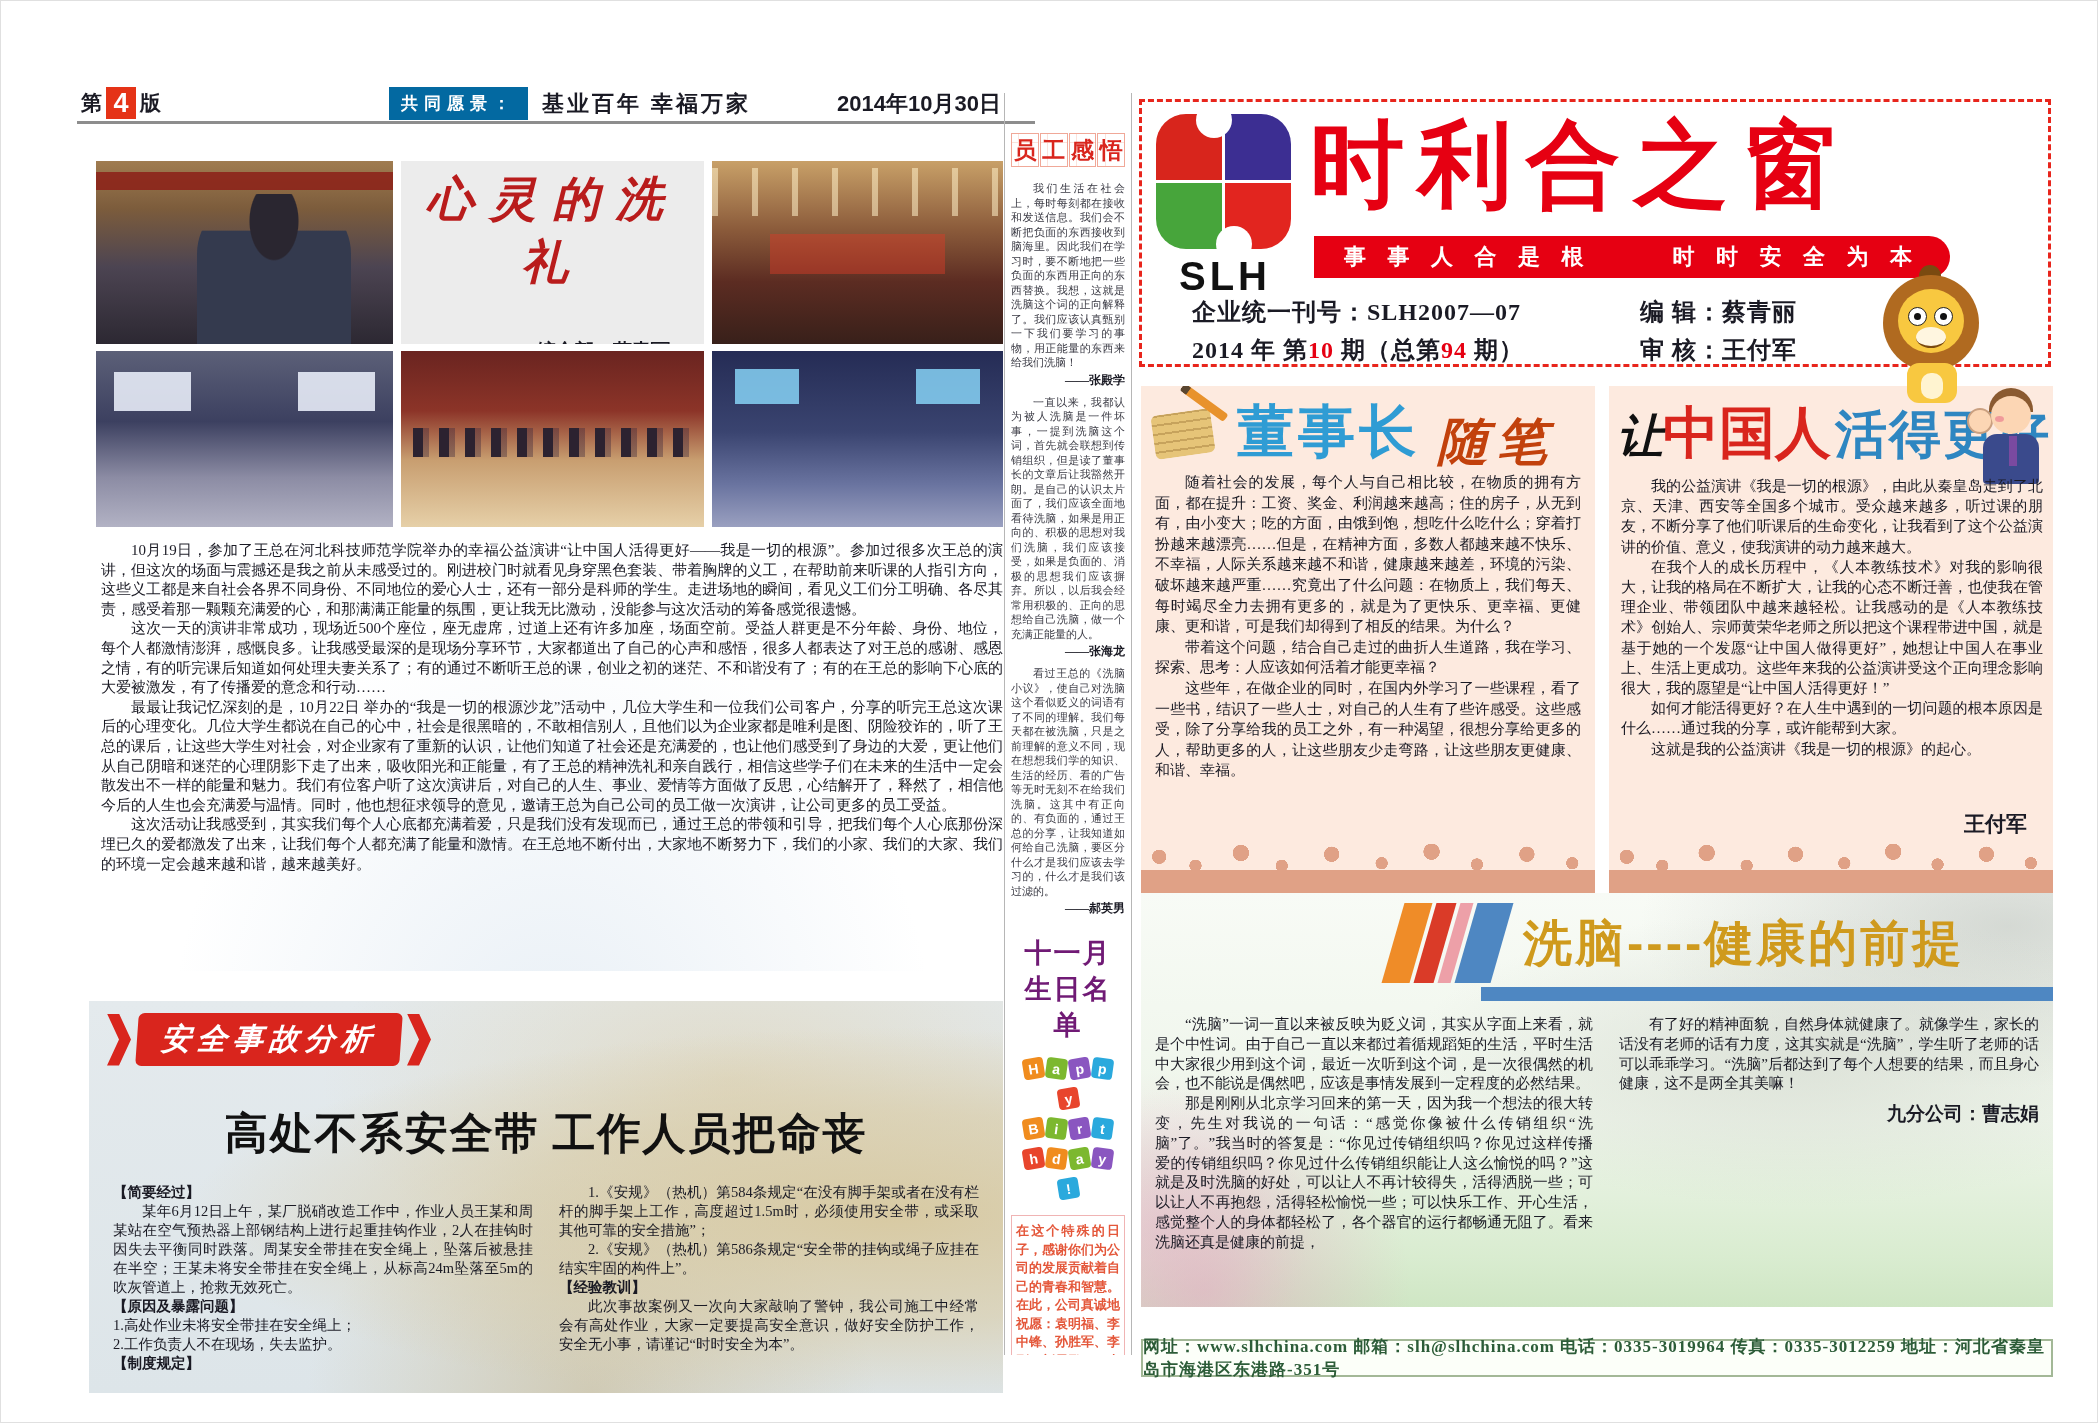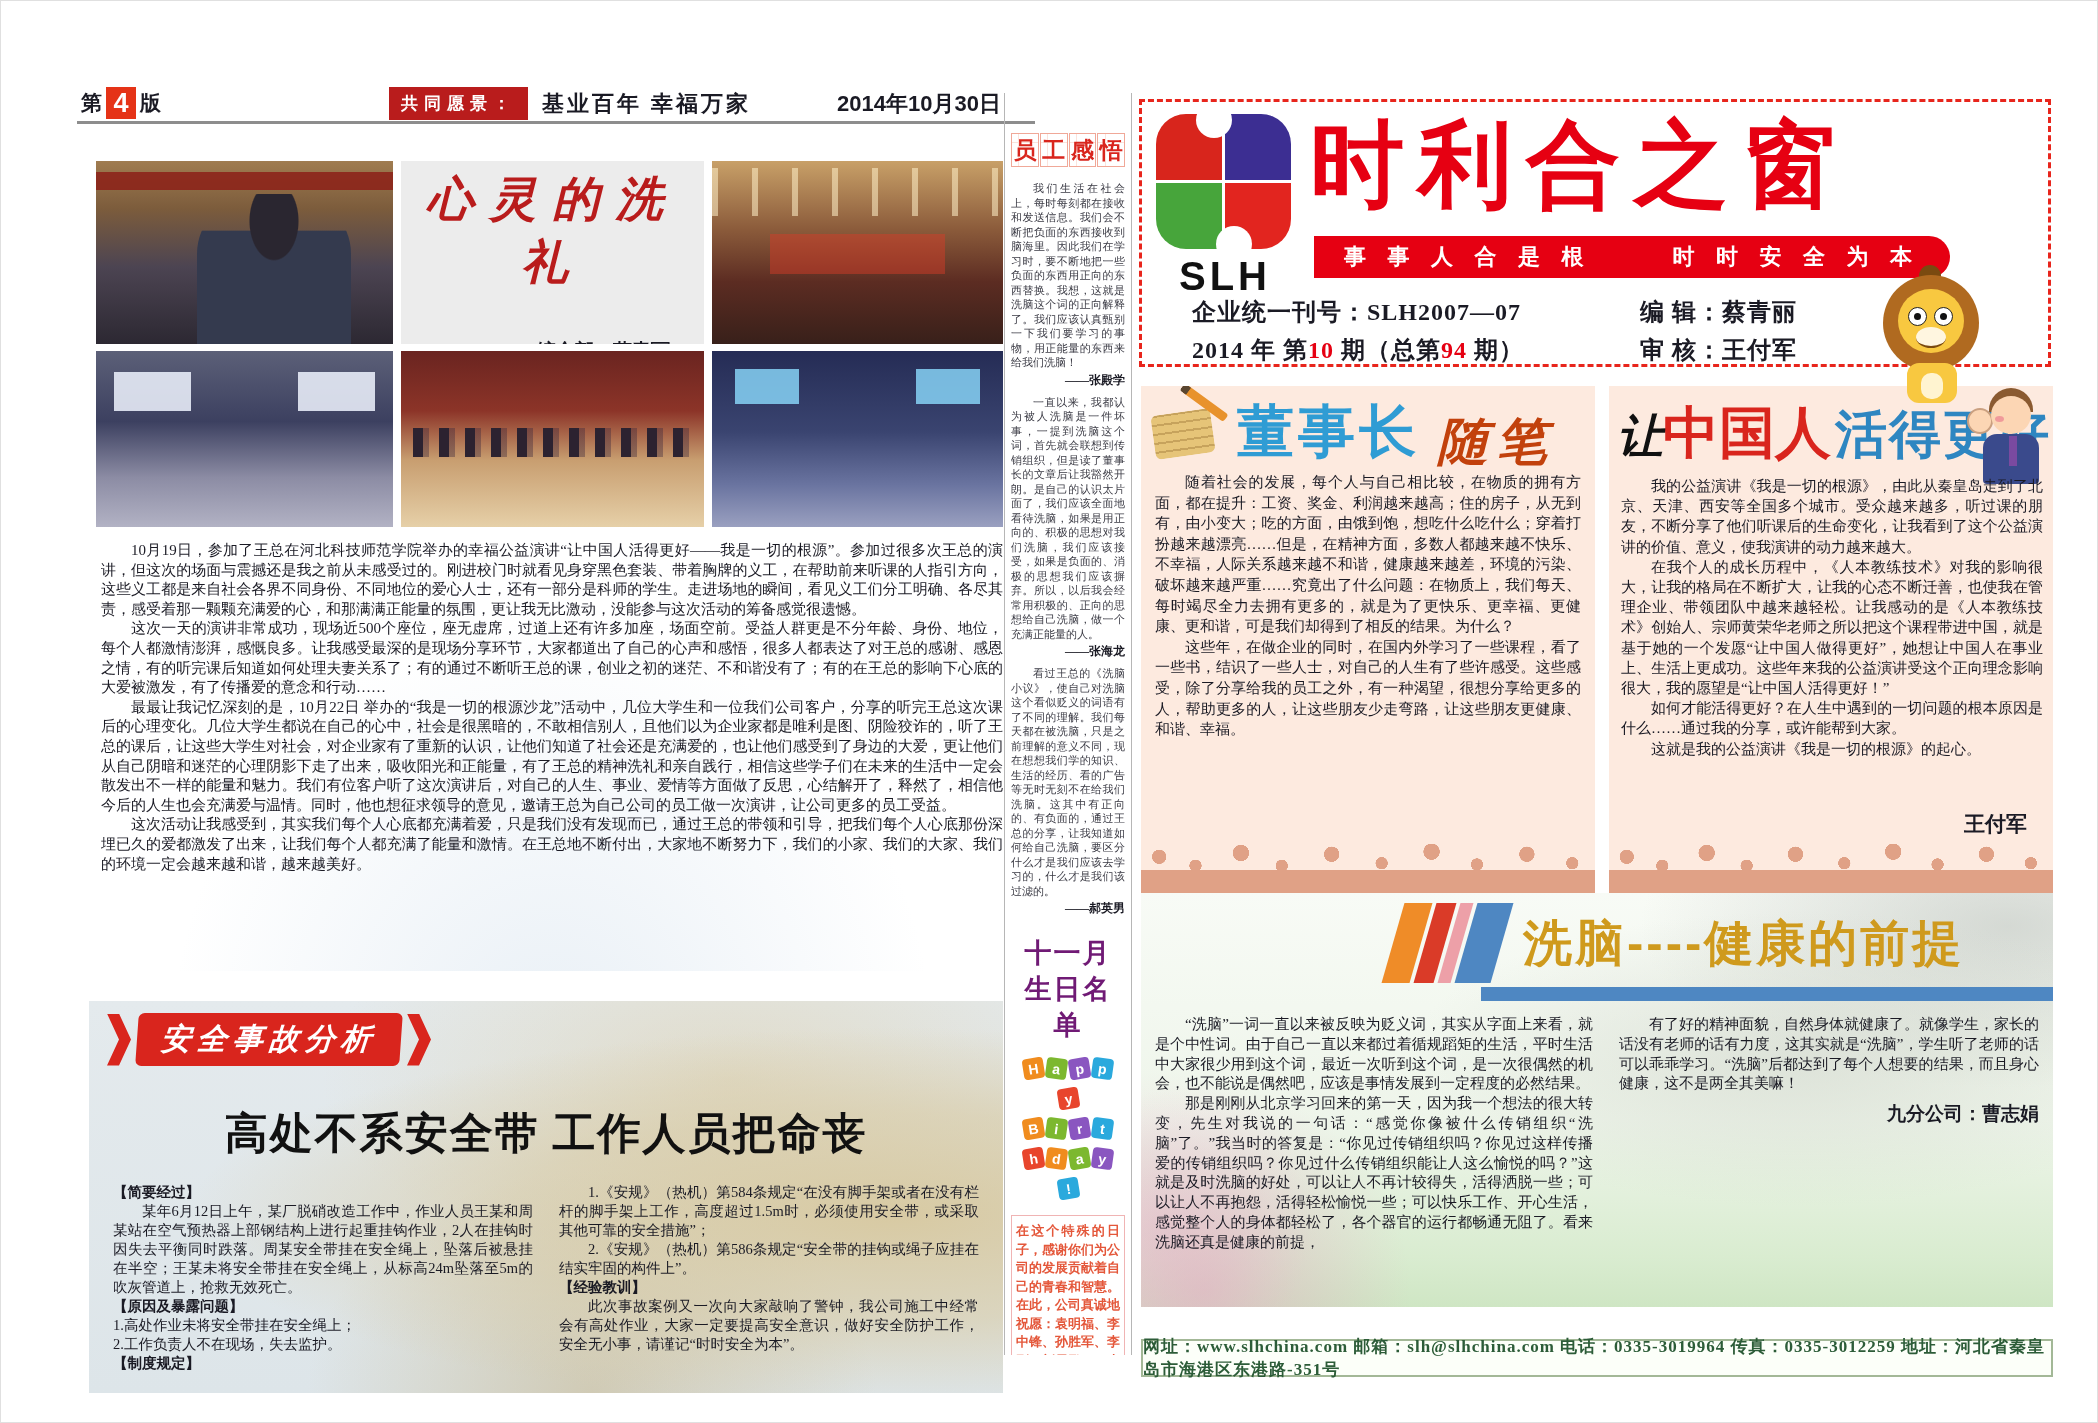--- a/index.html
+++ b/index.html
@@ -6,21 +6,21 @@
   body{width:2098px;height:1423px;background:#ffffff;font-family:"Liberation Serif","DejaVu Serif",serif;color:#1a1a24;}
   .page{position:relative;width:2098px;height:1423px;background:#fff;overflow:hidden;border:1px solid #e0e0e0;box-sizing:border-box;}
   .abs{position:absolute;}
   .jp{margin:0;text-indent:2em;text-align:justify;}
 
   
   .hdr-line{left:76px;top:120px;width:958px;height:3px;background:#8d8d8d;}
   .pg-label{left:80px;top:86px;font-size:21px;font-weight:bold;display:flex;align-items:center;gap:4px;}
   .pg-num{display:inline-flex;align-items:center;justify-content:center;width:30px;height:32px;background:#e53317;color:#fff;font-size:27px;font-weight:bold;font-family:"Liberation Sans",sans-serif;}
   .vision{left:388px;top:86px;display:flex;align-items:center;gap:14px;}
-  .vision-box{background:#b91c1c;color:#fff;font-size:17px;font-weight:bold;padding:5px 12px;letter-spacing:6px;font-family:"Liberation Sans",sans-serif;}
+  .vision-box{background:#0369a1;color:#fff;font-size:17px;font-weight:bold;padding:5px 12px;letter-spacing:6px;font-family:"Liberation Sans",sans-serif;}
   .vision-text{font-size:22px;font-weight:bold;letter-spacing:3px;font-family:"Liberation Sans",sans-serif;}
   .hdr-date{left:0;top:88px;width:1000px;text-align:right;font-size:22px;font-weight:bold;font-family:"Liberation Sans",sans-serif;}
 
   
   .photo{overflow:hidden;position:absolute;}
   .ph-cam{background:linear-gradient(180deg,#a07c50 0%,#7c5c3c 26%,#4c4452 58%,#2c2832 100%);}
   .ph-cam .band{position:absolute;left:0;top:6%;width:100%;height:10%;background:#8c2018;opacity:.85;}
   .ph-cam .fig{position:absolute;right:14%;top:18%;width:52%;height:82%;background:radial-gradient(ellipse at 50% 18%,#2a2630 0 22%,transparent 23%),linear-gradient(180deg,transparent 24%,#343a4e 25%);border-radius:40% 40% 0 0;}
   .ph-hall{background:linear-gradient(180deg,#c8a068 0%,#8a5a3a 38%,#5c2c22 66%,#38201a 100%);}
   .ph-hall .lights{position:absolute;left:0;top:4%;width:100%;height:26%;background:repeating-linear-gradient(90deg,rgba(255,240,200,.55) 0 6px,transparent 6px 40px);}
@@ -302,20 +302,21 @@
 
   <div class="abs panel-salmon chair-left">
     <div class="nb-icon">
       <div class="nb-book"></div>
       <div class="nb-pencil"></div>
     </div>
     <div class="chair-title-main">董事长</div>
     <div class="chair-title-script">随笔</div>
     <div class="chair-text">
       <p class="jp">随着社会的发展，每个人与自己相比较，在物质的拥有方面，都在提升：工资、奖金、利润越来越高；住的房子，从无到有，由小变大；吃的方面，由饿到饱，想吃什么吃什么；穿着打扮越来越漂亮……但是，在精神方面，多数人都越来越不快乐、不幸福，人际关系越来越不和谐，健康越来越差，环境的污染、破坏越来越严重……究竟出了什么问题：在物质上，我们每天、每时竭尽全力去拥有更多的，就是为了更快乐、更幸福、更健康、更和谐，可是我们却得到了相反的结果。为什么？</p>
+      <p class="jp">带着这个问题，结合自己走过的曲折人生道路，我在学习、探索、思考：人应该如何活着才能更幸福？</p>
       <p class="jp">这些年，在做企业的同时，在国内外学习了一些课程，看了一些书，结识了一些人士，对自己的人生有了些许感受。这些感受，除了分享给我的员工之外，有一种渴望，很想分享给更多的人，帮助更多的人，让这些朋友少走弯路，让这些朋友更健康、和谐、幸福。</p>
     </div>
     <div class="crowd"></div>
   </div>
 
   <div class="abs panel-salmon chair-right">
     <div class="bl-title">
       <span class="bl-rang">让</span><span class="bl-zgr">中国人</span> <span class="bl-rest">活得更好</span>
     </div>
     <div class="man">

